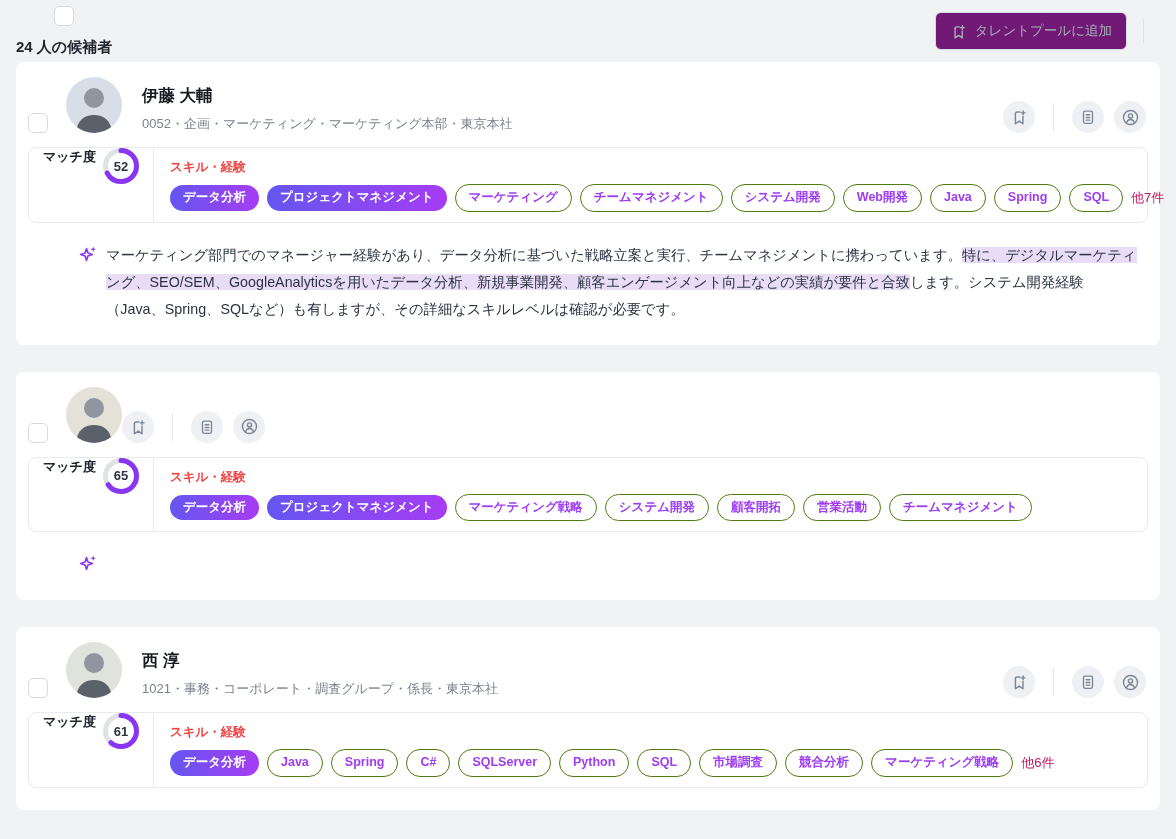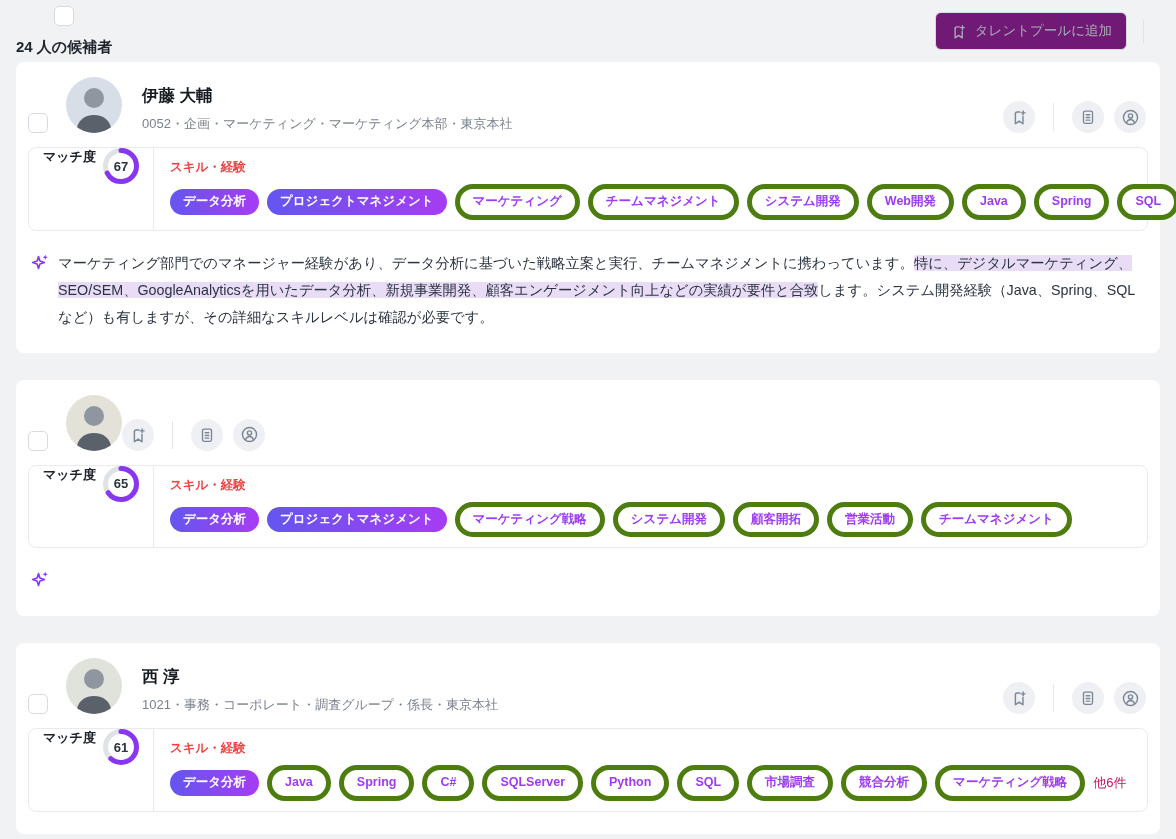--- a/index.html
+++ b/index.html
@@ -107,26 +107,27 @@
     display: inline-block;
     padding: 5px 13px;
     border-radius: 999px;
     font-size: 12.5px;
     font-weight: bold;
     line-height: 1.25;
     white-space: nowrap;
     cursor: pointer;
   }
   .tag.filled { color: #fff; background: linear-gradient(90deg, #6456f0, #a63cf4); }
-  .tag.outlined { color: #9d3cf2; background: #fff; border: 5px solid #4d7c0f; }
+  .tag.outlined { color: #9d3cf2; background: #fff; border: 1px solid #4d7c0f; }
   .tag-more { font-size: 13px; color: #be185d; white-space: nowrap; }
 
   .summary {
     display: flex;
     padding: 19px 22px 0 14px;
+    margin-left: 48px;
   }
   .sparkle { width: 20px; flex: 0 0 auto; margin: 3px 8px 0 0; }
   .summary p {
     flex: 1;
     font-size: 14.3px;
     line-height: 27px;
     color: #2b3440;
   }
   .hl { background: #e9dcf7; border-radius: 2px; }
 </style>
@@ -190,21 +191,21 @@
         </div>
       </div>
       <div class="match-box">
         <div class="match-cell">
           <span class="match-label">マッチ度</span>
           <span class="ring">
             <svg width="36" height="36" viewBox="0 0 36 36">
               <circle cx="18" cy="18" r="15.5" fill="none" stroke="#dfe2e7" stroke-width="5"></circle>
               <circle cx="18" cy="18" r="15.5" fill="none" stroke="#8936f2" stroke-width="5" stroke-linecap="round" stroke-dasharray="65.25087941506 32.138492846223585" transform="rotate(-90 18 18)"></circle>
             </svg>
-            <span class="score">67</span>
+            <span class="score">52</span>
           </span>
         </div>
         <div class="skills-cell">
           <div class="skills-label">スキル・経験</div>
           <div class="tags">
             <span class="tag filled">データ分析</span>
             <span class="tag filled">プロジェクトマネジメント</span>
             <span class="tag outlined">マーケティング</span>
             <span class="tag outlined">チームマネジメント</span>
             <span class="tag outlined">システム開発</span>

